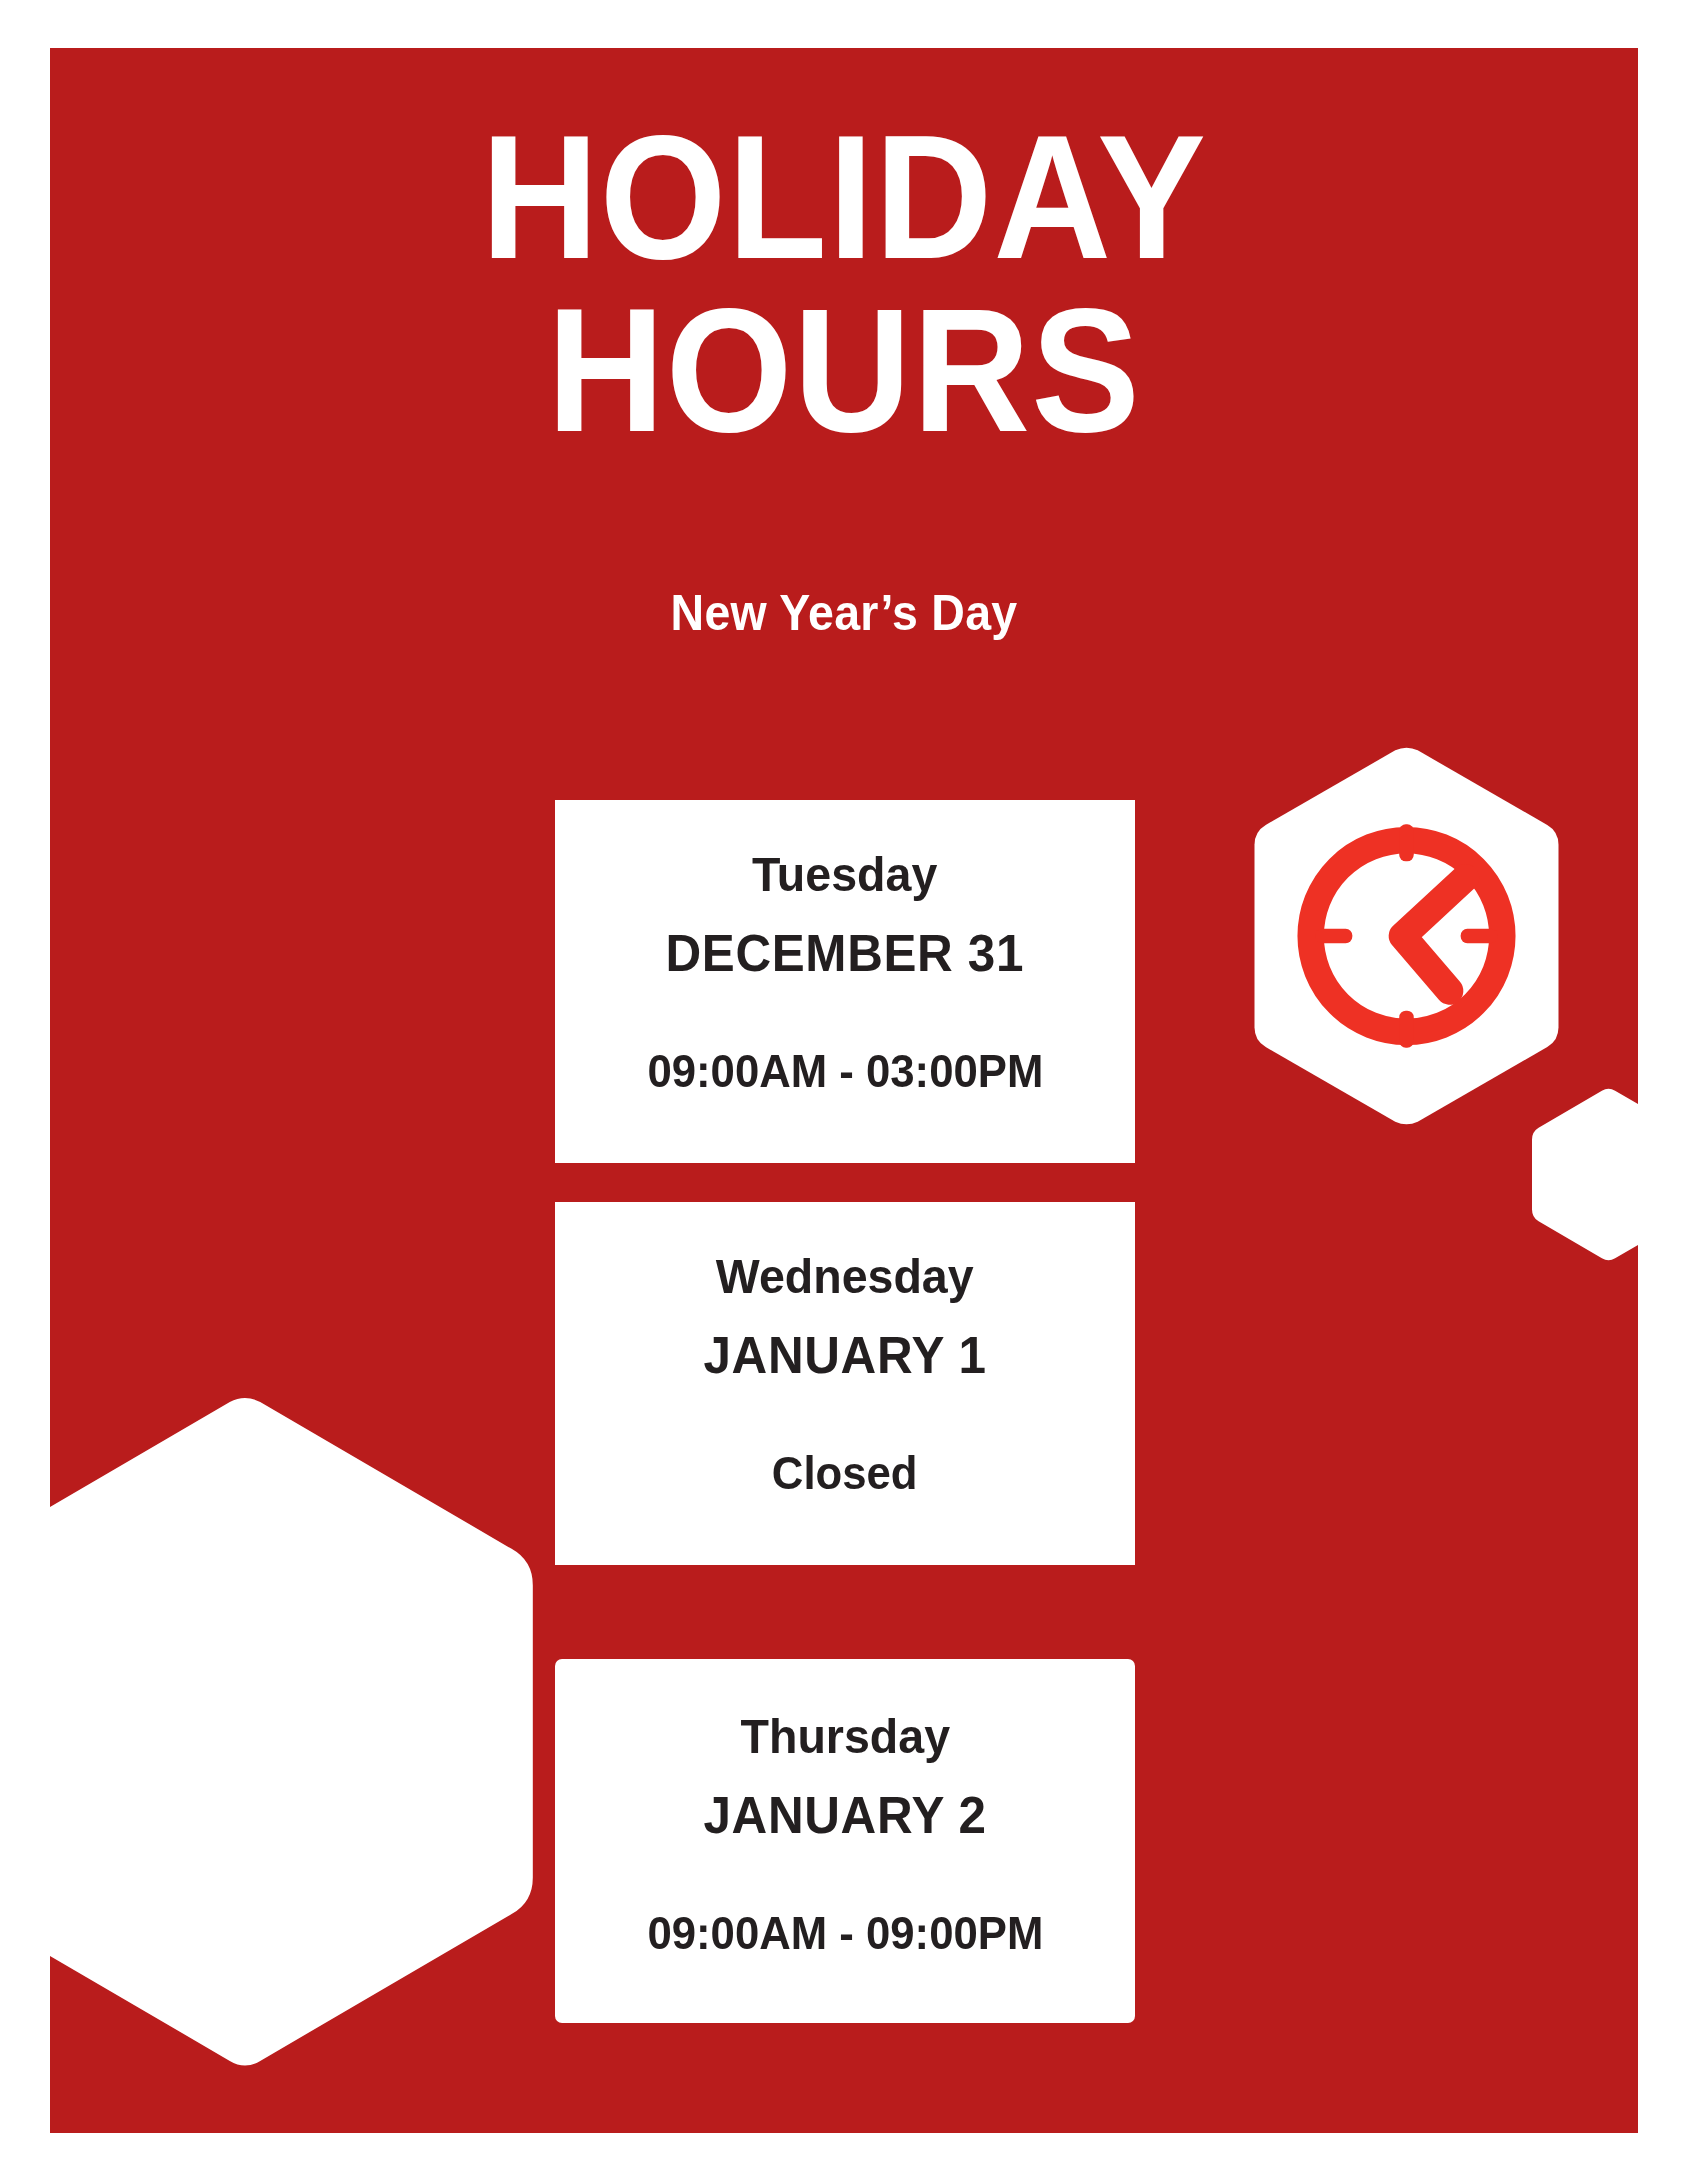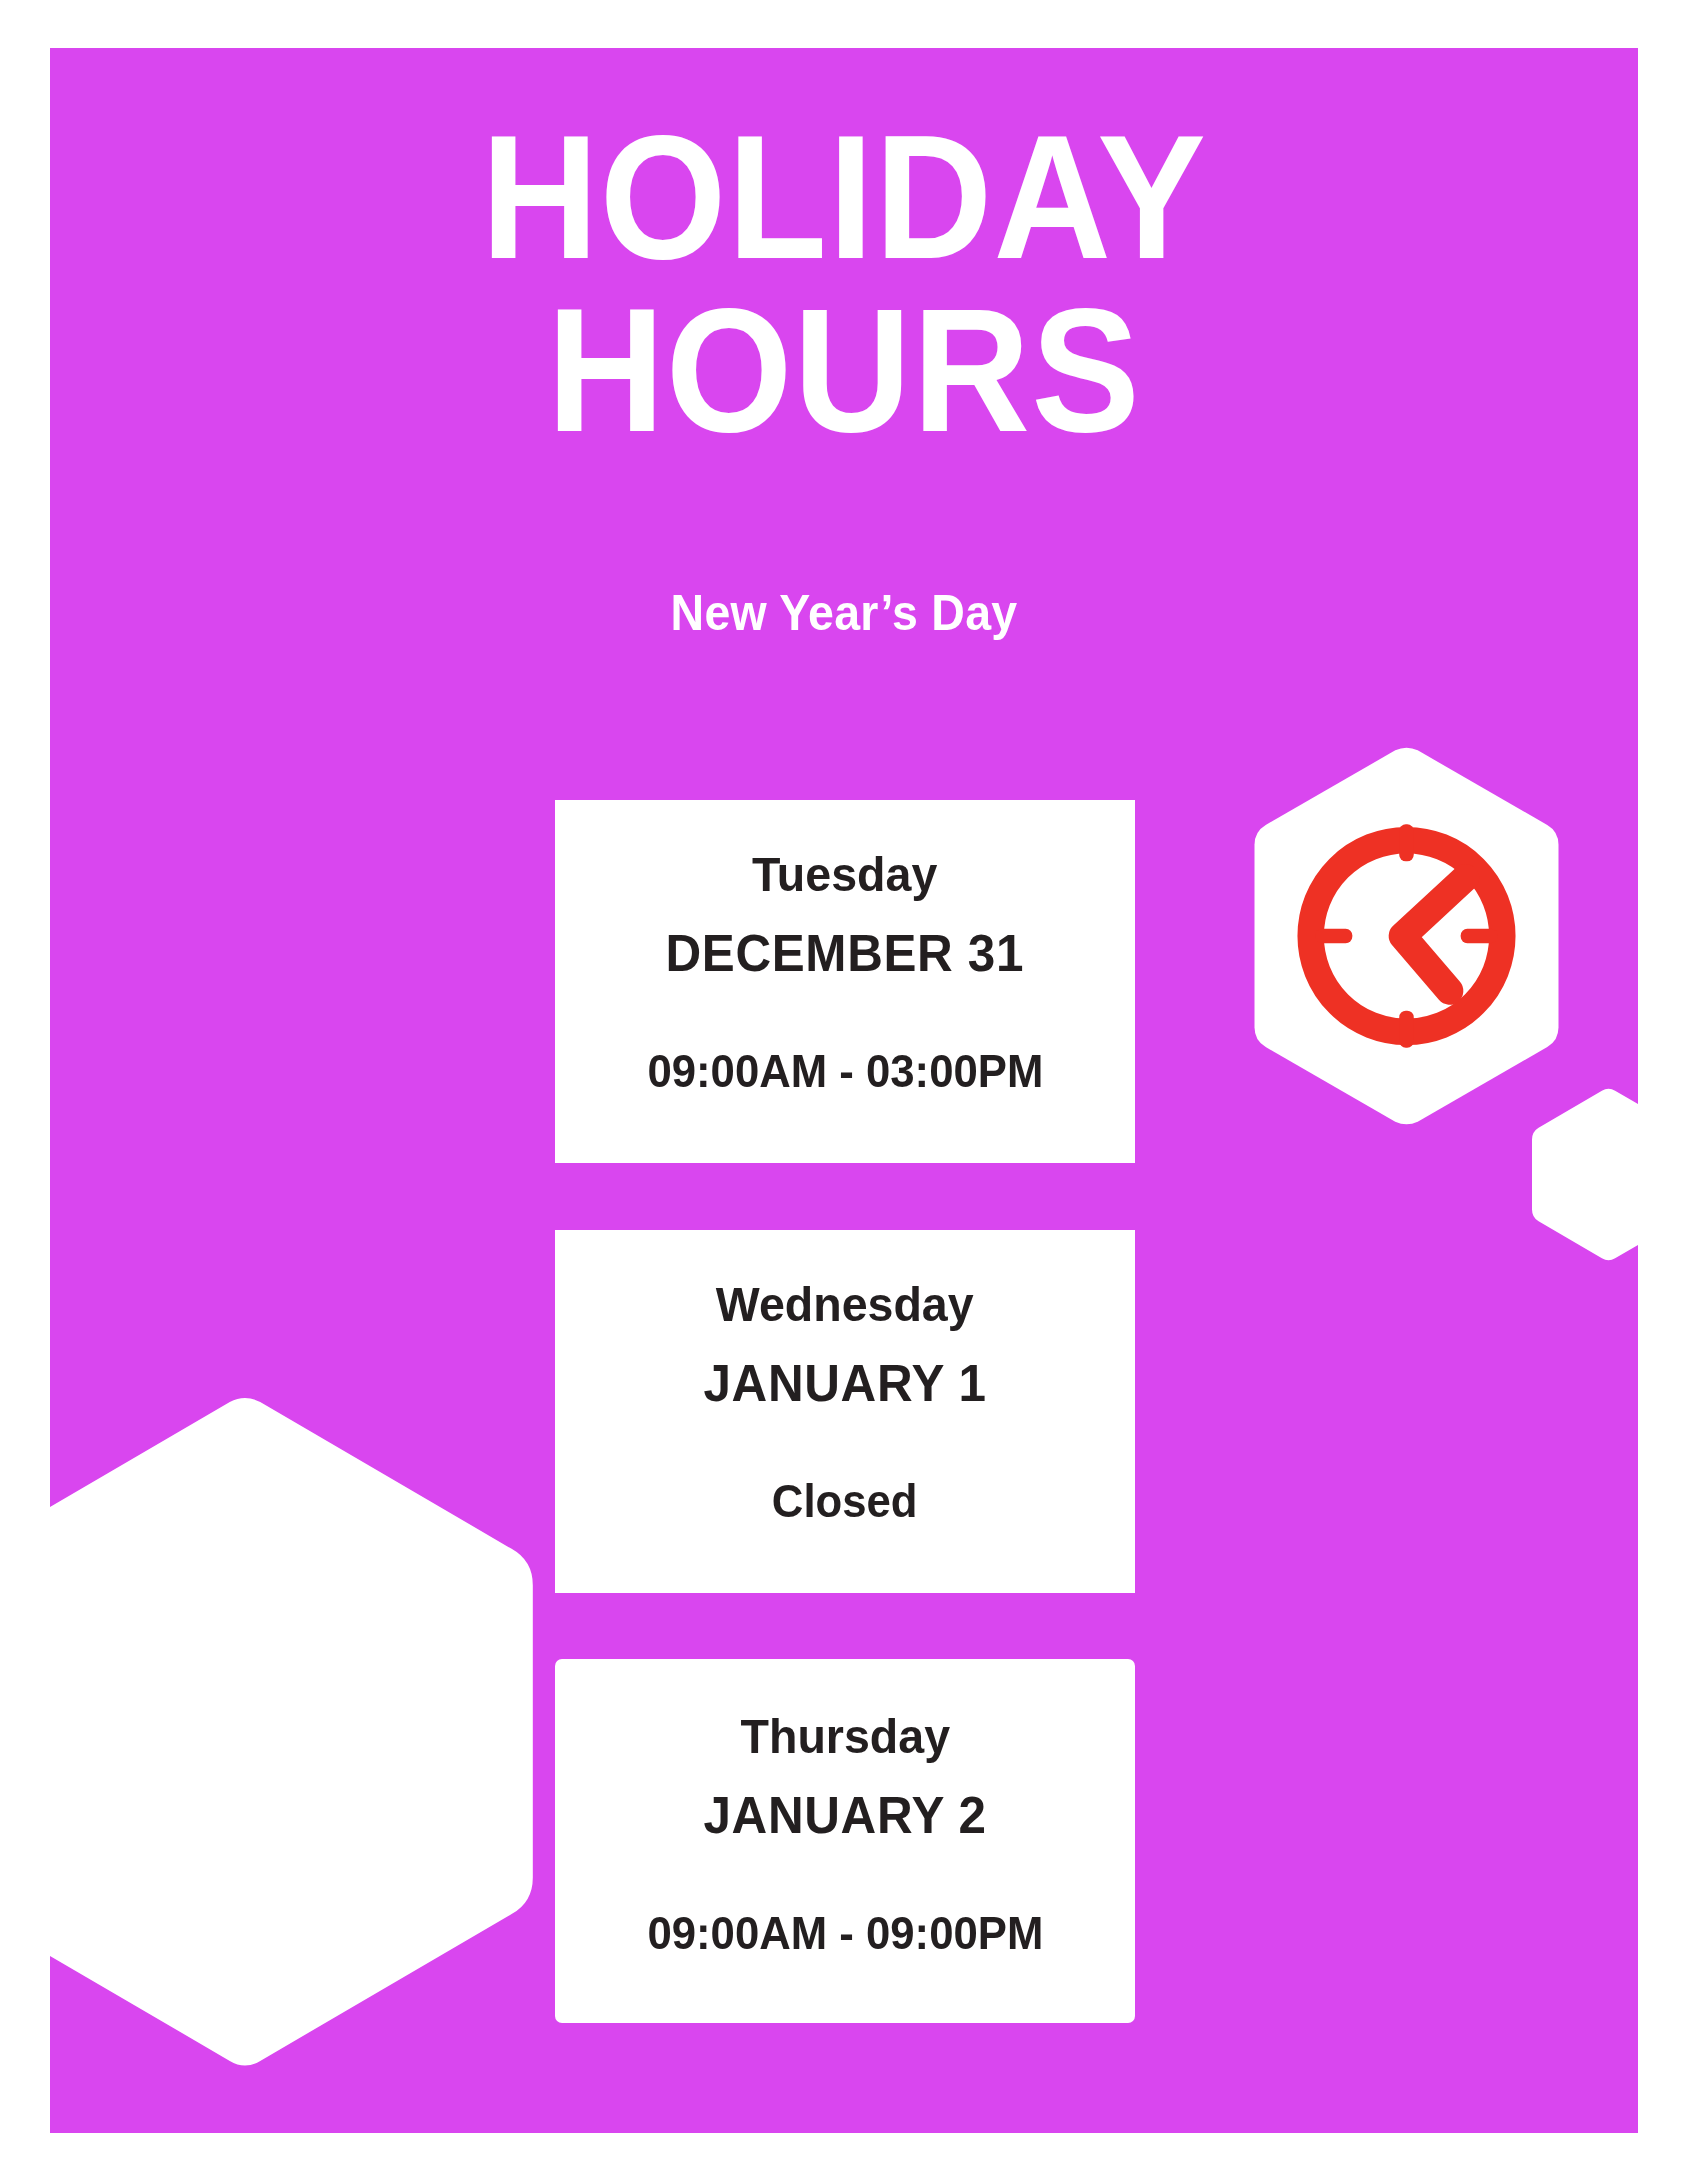--- a/index.html
+++ b/index.html
@@ -24,21 +24,21 @@
     overflow: hidden;
   }
 
   
   .red-panel {
     position: absolute;
     left: 50px;
     top: 48px;
     width: 1588px;
     height: 2085px;
-    background: #d946ef;
+    background: #b91c1c;
     overflow: hidden;
   }
 
   
   .headline {
     position: absolute;
     left: 0;
     top: 63px;
     width: 1588px;
     text-align: center;
@@ -101,21 +101,21 @@
     left: 505px;      
     width: 580px;
     background: #ffffff;
     color: #231f20;
     box-sizing: border-box;
     display: flex;
     flex-direction: column;
     align-items: center;
   }
   .card-1 { top: 752px; height: 363px; }
-  .card-2 { top: 1182px; height: 363px; }
+  .card-2 { top: 1154px; height: 363px; }
   .card-3 { top: 1611px; height: 364px; border-radius: 7px; }
 
   .card-weekday {
     font-family: "Liberation Sans Narrow", "Liberation Sans", sans-serif;
     font-weight: 700;
     font-size: 49px;
     line-height: 1;
     margin-top: 50px;
     letter-spacing: 0px;
     transform: scaleX(0.95);

